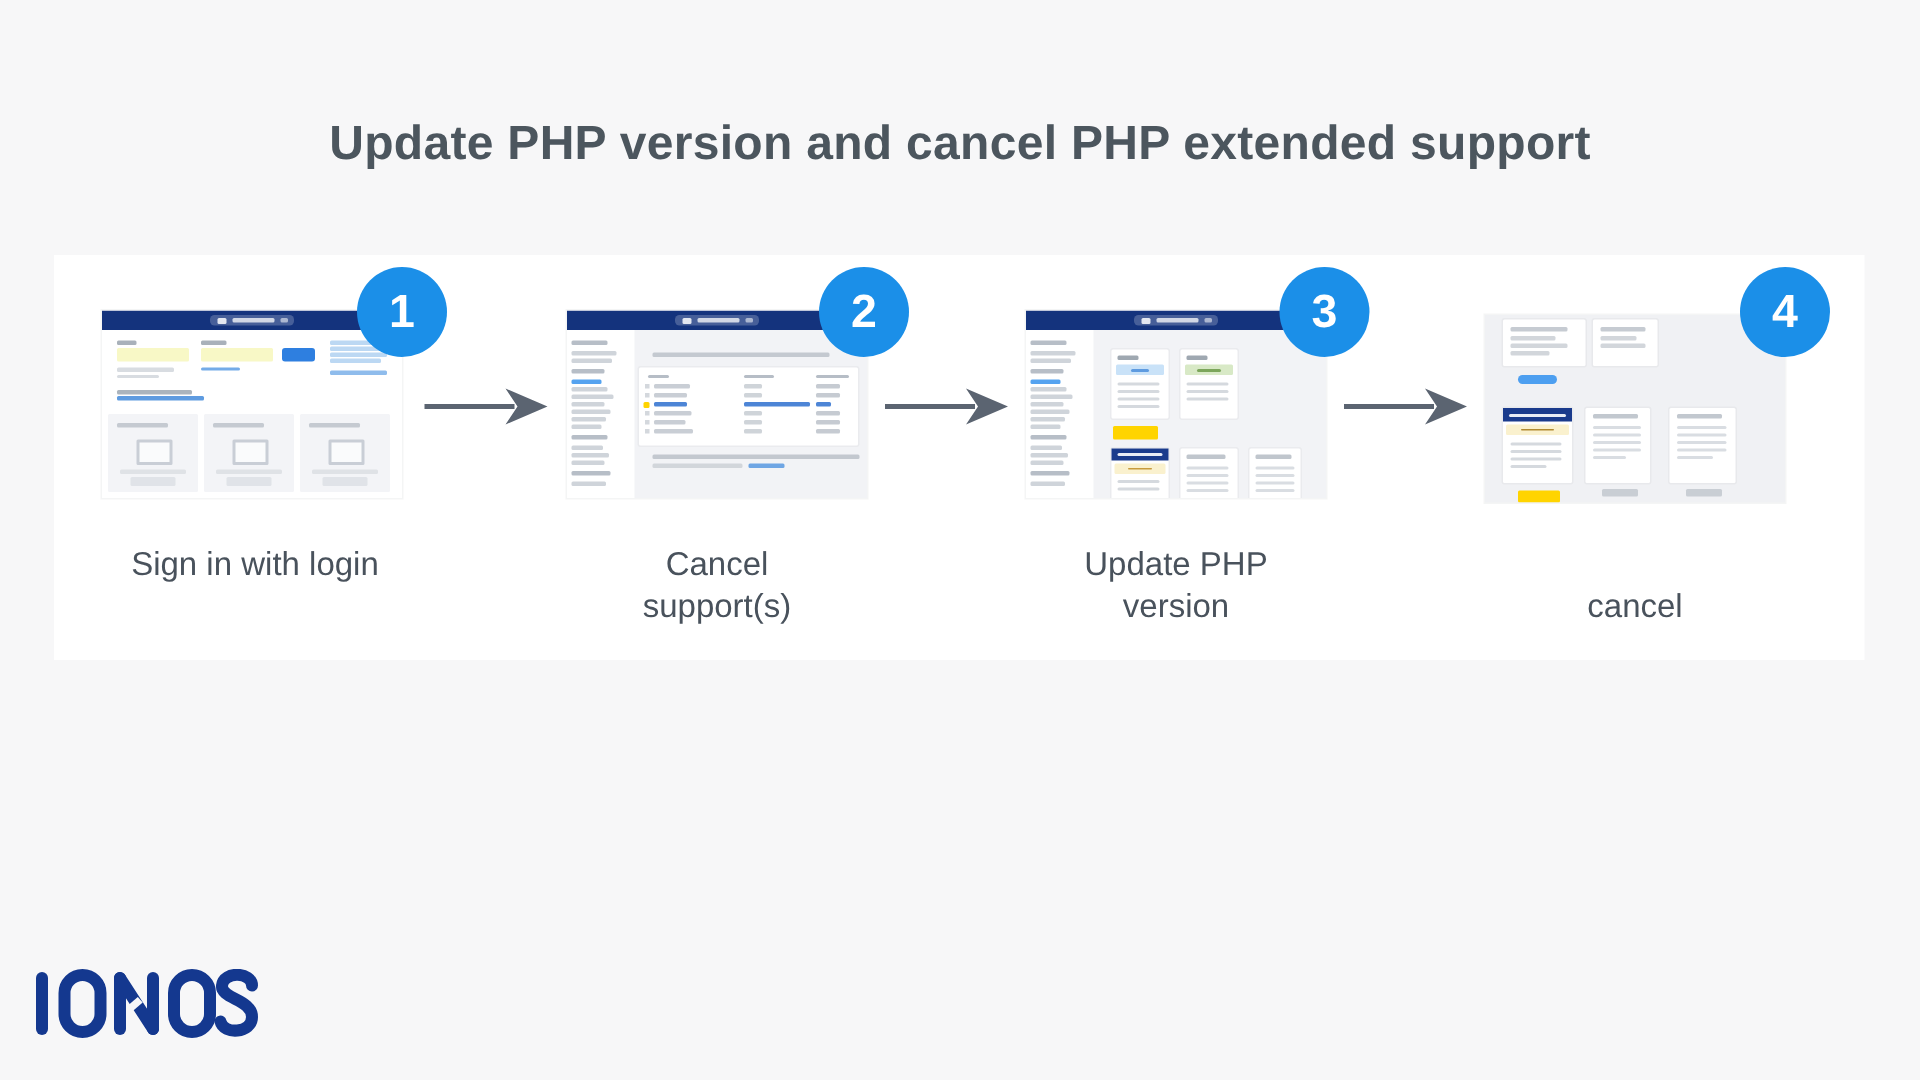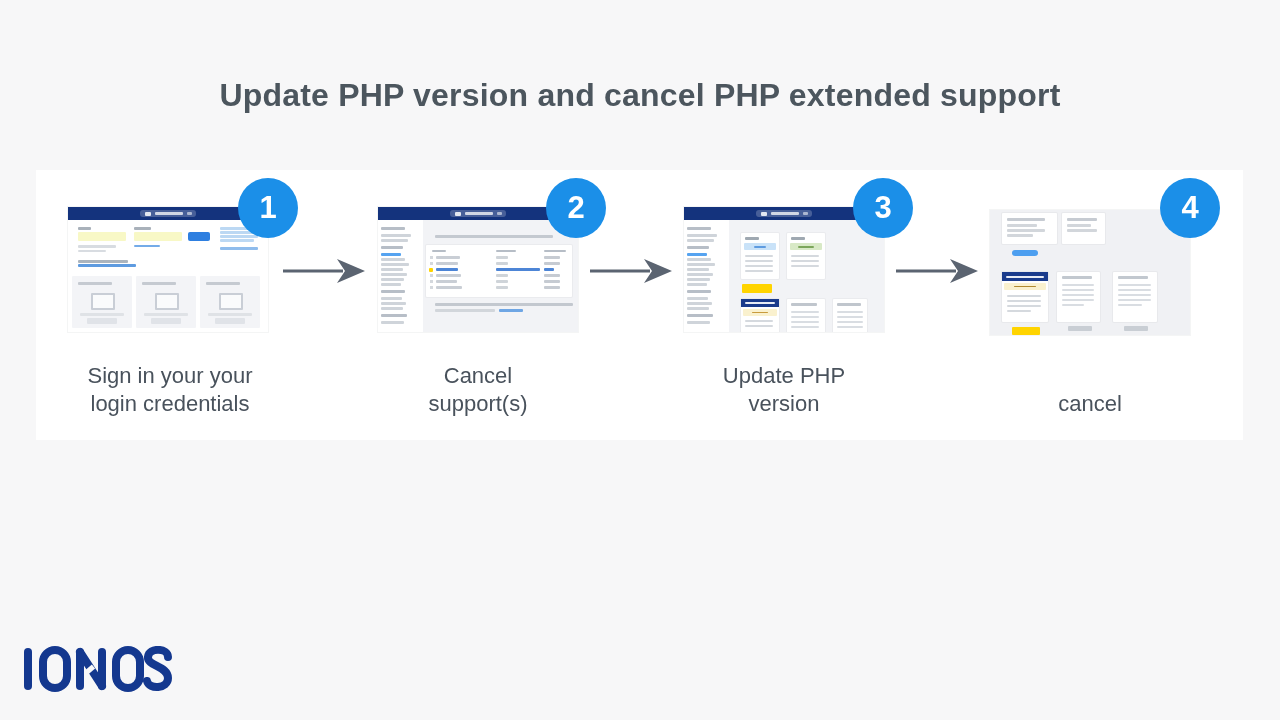--- a/index.html
+++ b/index.html
@@ -92,21 +92,21 @@
       <i class="l" style="left:140px;top:41px;width:44px;background:#DFE2E6"></i>
       <i style="left:19px;top:46px;width:30px;height:6px;background:#E0E3E8;border-radius:1px"></i>
       <i style="left:83px;top:46px;width:30px;height:6px;background:#E0E3E8;border-radius:1px"></i>
       <i style="left:147px;top:46px;width:30px;height:6px;background:#E0E3E8;border-radius:1px"></i>
     </div>
   </div>
   <div class="badge" style="left:202px;top:8px">
       <span>1</span>
     </div>
   <div class="caption" style="left:-6px">
-    <span>Sign in your your</span><br><span>login credentials</span>
+    <span>Sign in with login</span><br>
   </div>
 
   <svg class="arrow" style="left:245px" viewBox="0 0 86 30">
     <line x1="2" y1="15" x2="62" y2="15" stroke="#5B6471" stroke-width="3.2"></line>
     <path d="M56 3 L84 15 L56 27 L64 15 Z" fill="#5B6471"></path>
   </svg>
 
   <div class="thumb" style="left:342px;top:37px">
     <div class="tbar">
       <span class="tpill">

